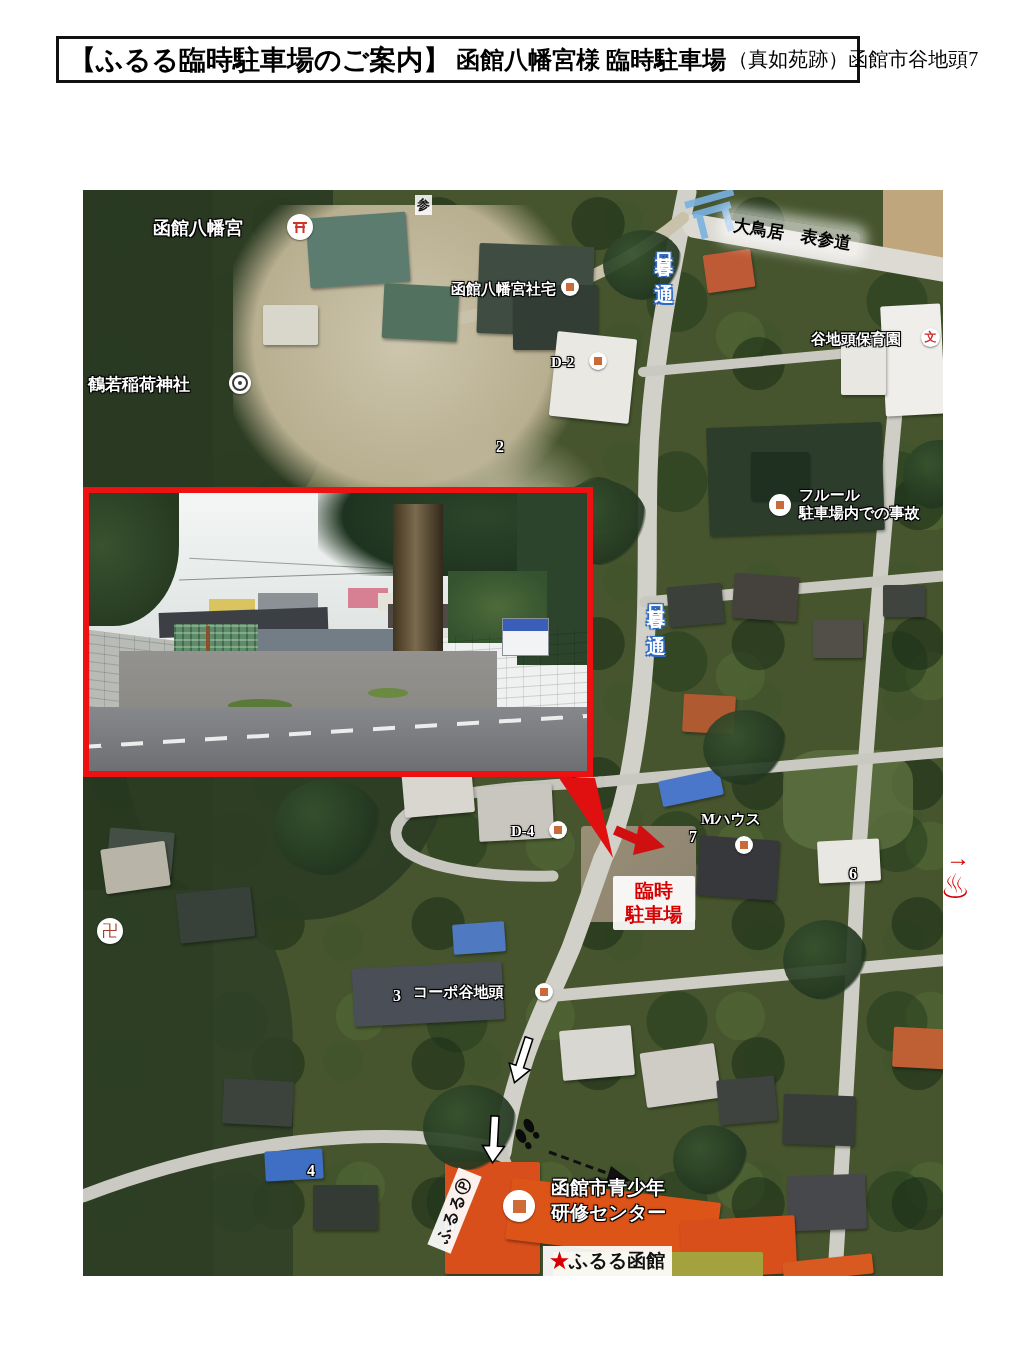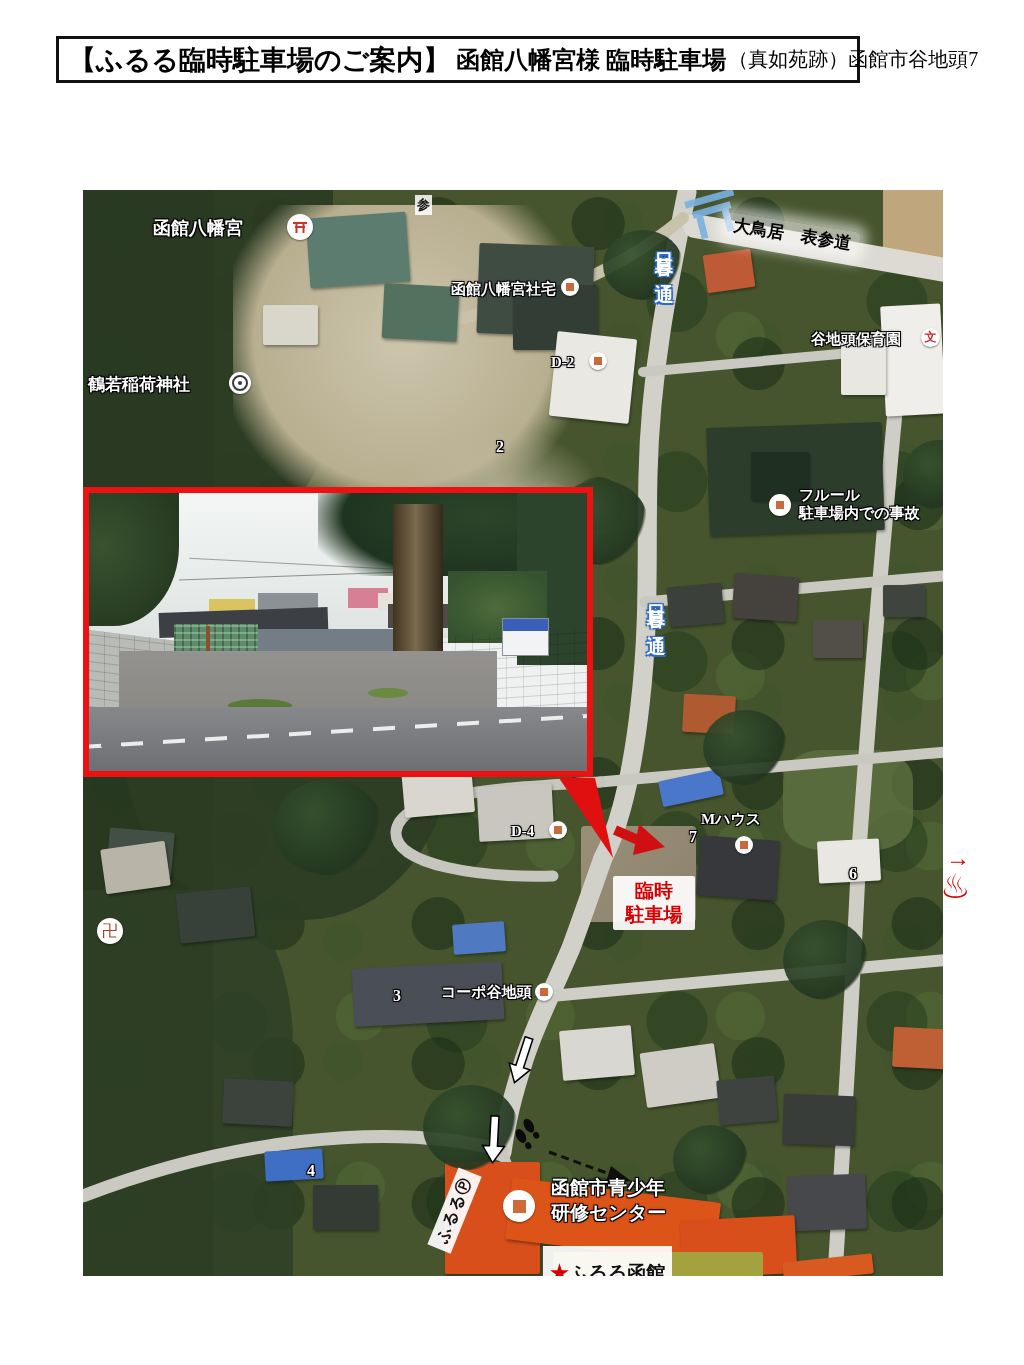--- a/index.html
+++ b/index.html
@@ -237,28 +237,28 @@
     <div class="lblw" style="left:716px;top:296px;font-size:15px;line-height:1.2;"><span>フルール</span><br><span>駐車場内での事故</span></div>
     <div class="poi" style="left:686px;top:304px;width:22px;height:22px;"></div>
     <div class="lblw" style="left:428px;top:633px;font-size:15px;">D-4</div>
     <div class="poi" style="left:466px;top:631px;"></div>
     <div class="lblw" style="left:618px;top:620px;font-size:15px;">Mハウス</div>
     <div class="poi" style="left:652px;top:646px;"></div>
     <div class="lblw" style="left:606px;top:638px;font-size:16px;">7</div>
     <div class="whitebox rinji" style="left:530px;top:686px;width:72px;"><span>臨時</span><br><span>駐車場</span></div>
     <div class="roundmark" style="left:14px;top:728px;width:26px;height:26px;color:#a04028;font-size:16px;">卍</div>
     <div class="lblw" style="left:310px;top:797px;font-size:16px;">3</div>
-    <div class="lblw" style="left:330px;top:793px;font-size:15px;margin-left:28px;">コーポ谷地頭</div>
+    <div class="lblw" style="left:330px;top:793px;font-size:15px;">コーポ谷地頭</div>
     <div class="poi" style="left:452px;top:793px;"></div>
     <div class="lblw" style="left:766px;top:675px;font-size:16px;">6</div>
 
     <div class="lblw" style="left:224px;top:972px;font-size:16px;">4</div>
     <div class="lblw" style="left:364px;top:1026px;font-size:16px;">5</div>
     <div class="whitebox" style="left:330px;top:1008px;padding:2px 7px;font-size:16px;letter-spacing:1px;transform:rotate(-68deg);color:#111;">ふるるⓅ</div>
     <div class="lblw" style="left:468px;top:986px;font-size:19px;line-height:1.3;"><span>函館市青少年</span><br><span>研修センター</span></div>
     <div class="poi poi-lg" style="left:420px;top:1000px;"></div>
-    <div class="whitebox" style="left:460px;top:1056px;padding:14px 7px;font-size:19px;color:#111;"><span class="fstar">★</span><span>ふるる函館</span></div>
+    <div class="whitebox" style="left:460px;top:1056px;padding:2px 7px;font-size:19px;color:#111;"><span class="fstar">★</span><span>ふるる函館</span></div>
   </div>
 
   <div class="abs" style="left:946px;top:844px;color:#d60000;font-size:24px;font-weight:bold;font-family:'Liberation Sans',sans-serif;z-index:50;">→</div>
   <div class="abs" style="left:940px;top:866px;color:#d60000;font-size:34px;font-family:'DejaVu Sans',sans-serif;z-index:50;">♨</div>
 
 </div>
 
 </body></html>

